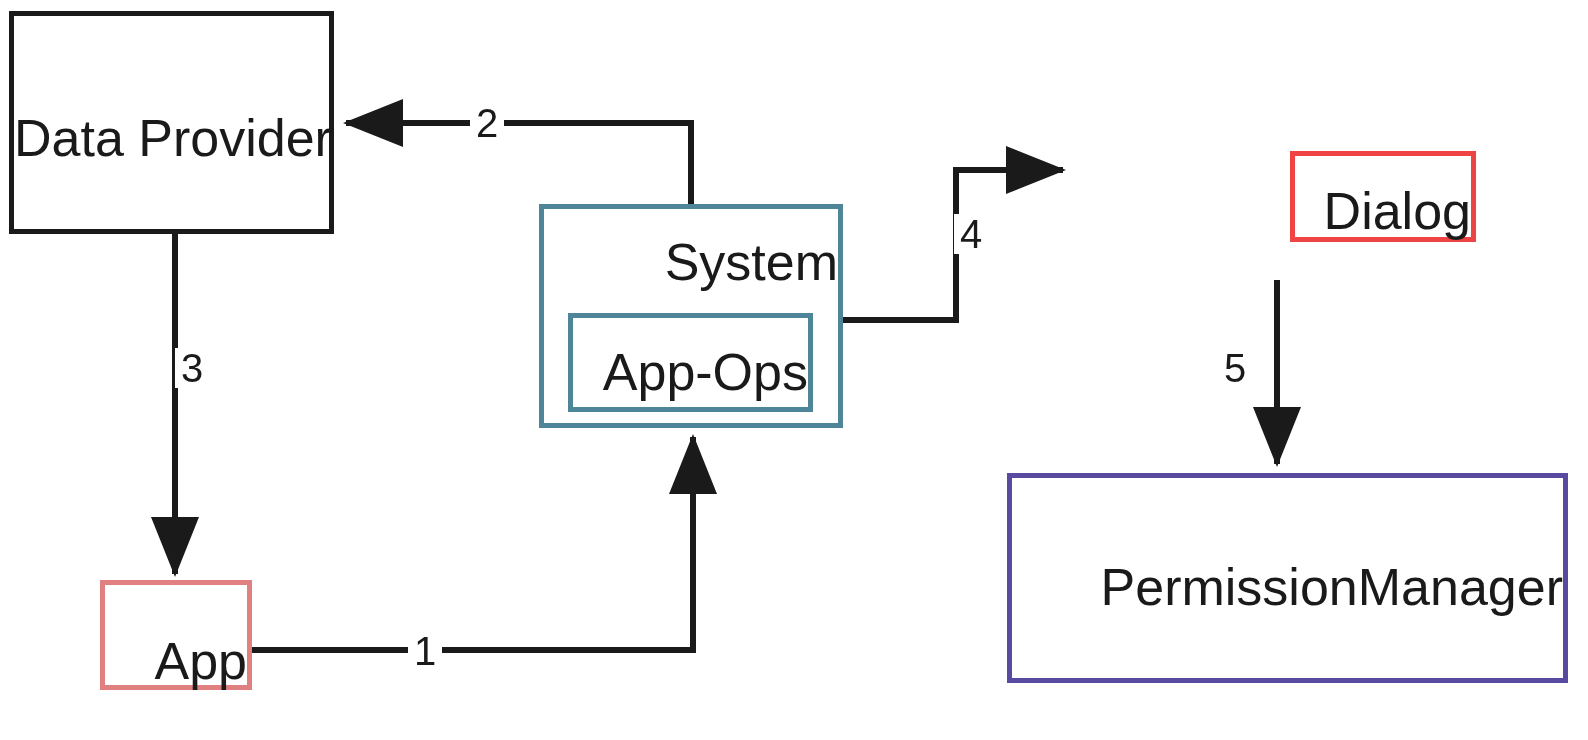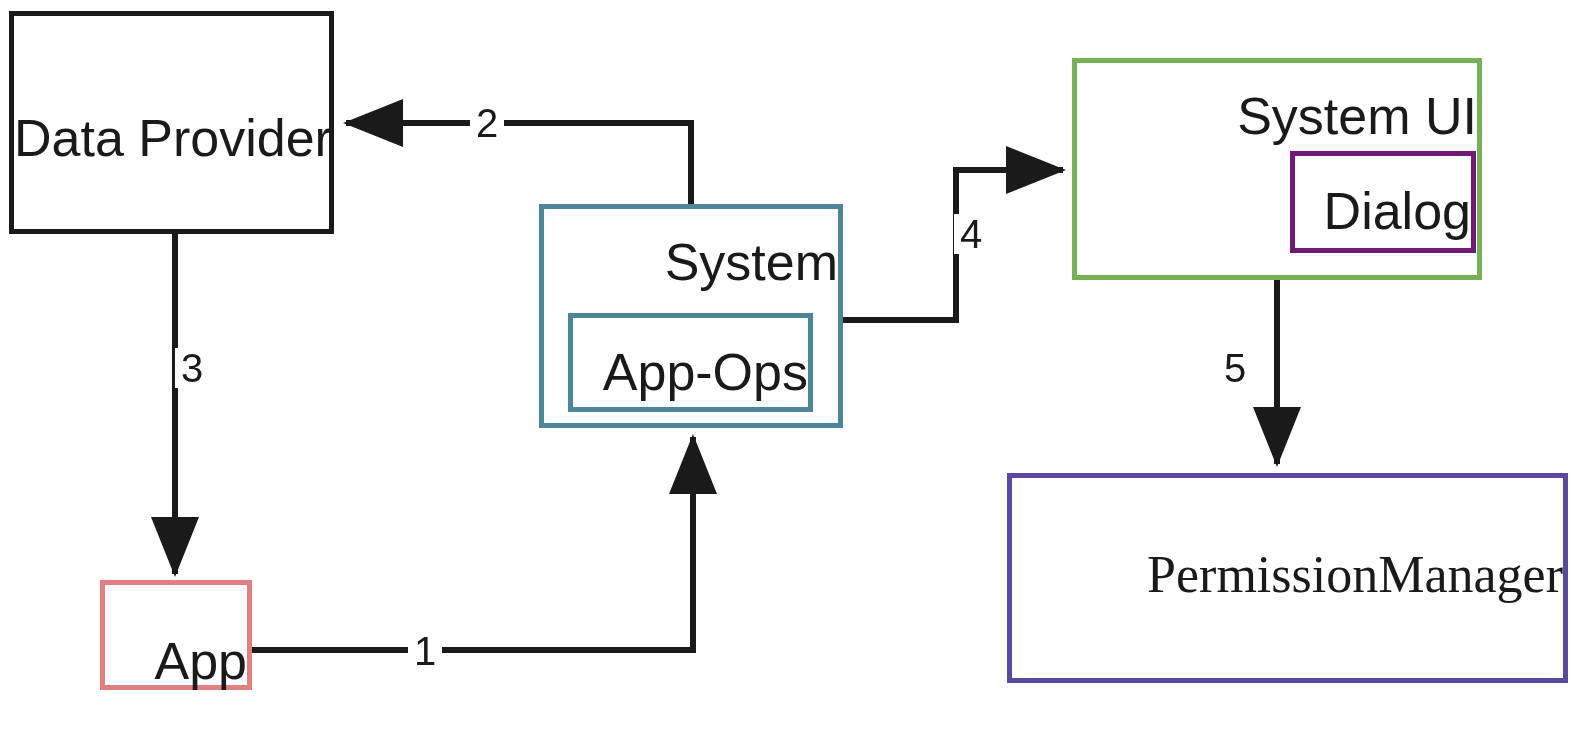--- a/index.html
+++ b/index.html
@@ -78,22 +78,22 @@
     border: 5px solid #76b156;
   }
   #node-system-ui .node-label {
     top: 27px;
   }
   
   #node-dialog {
     left: 1290px;
     top: 151px;
     width: 186px;
-    height: 102px;
-    border: 5px solid #701a75;
+    height: 91px;
+    border: 5px solid #ef4444;
   }
   #node-dialog .node-label {
     top: 29px;
   }
   
   #node-app {
     left: 100px;
     top: 558px;
     width: 152px;
     height: 110px;
@@ -105,22 +105,21 @@
   }
   
   #node-permission-manager {
     left: 1007px;
     top: 473px;
     width: 561px;
     height: 210px;
     border: 5px solid #5a4a9f;
   }
   #node-permission-manager .node-label {
-    top: 71px;
-    font-family: Liberation Serif, serif;
+    top: 83px;
   }
   
   #edge-layer {
     position: absolute;
     left: 0;
     top: 0;
     width: 1588px;
     height: 740px;
     pointer-events: none;
   }
@@ -173,23 +172,20 @@
   </div>
 
   <div class="node" id="node-system">
     <span class="node-label">System</span>
   </div>
 
   <div class="node" id="node-app-ops">
     <span class="node-label">App-Ops</span>
   </div>
 
-  <div class="node" id="node-system-ui">
-    <span class="node-label">System UI</span>
-  </div>
 
   <div class="node" id="node-dialog">
     <span class="node-label">Dialog</span>
   </div>
 
   <div class="node" id="node-app">
     <span class="node-label">App</span>
   </div>
 
   <div class="node" id="node-permission-manager">

